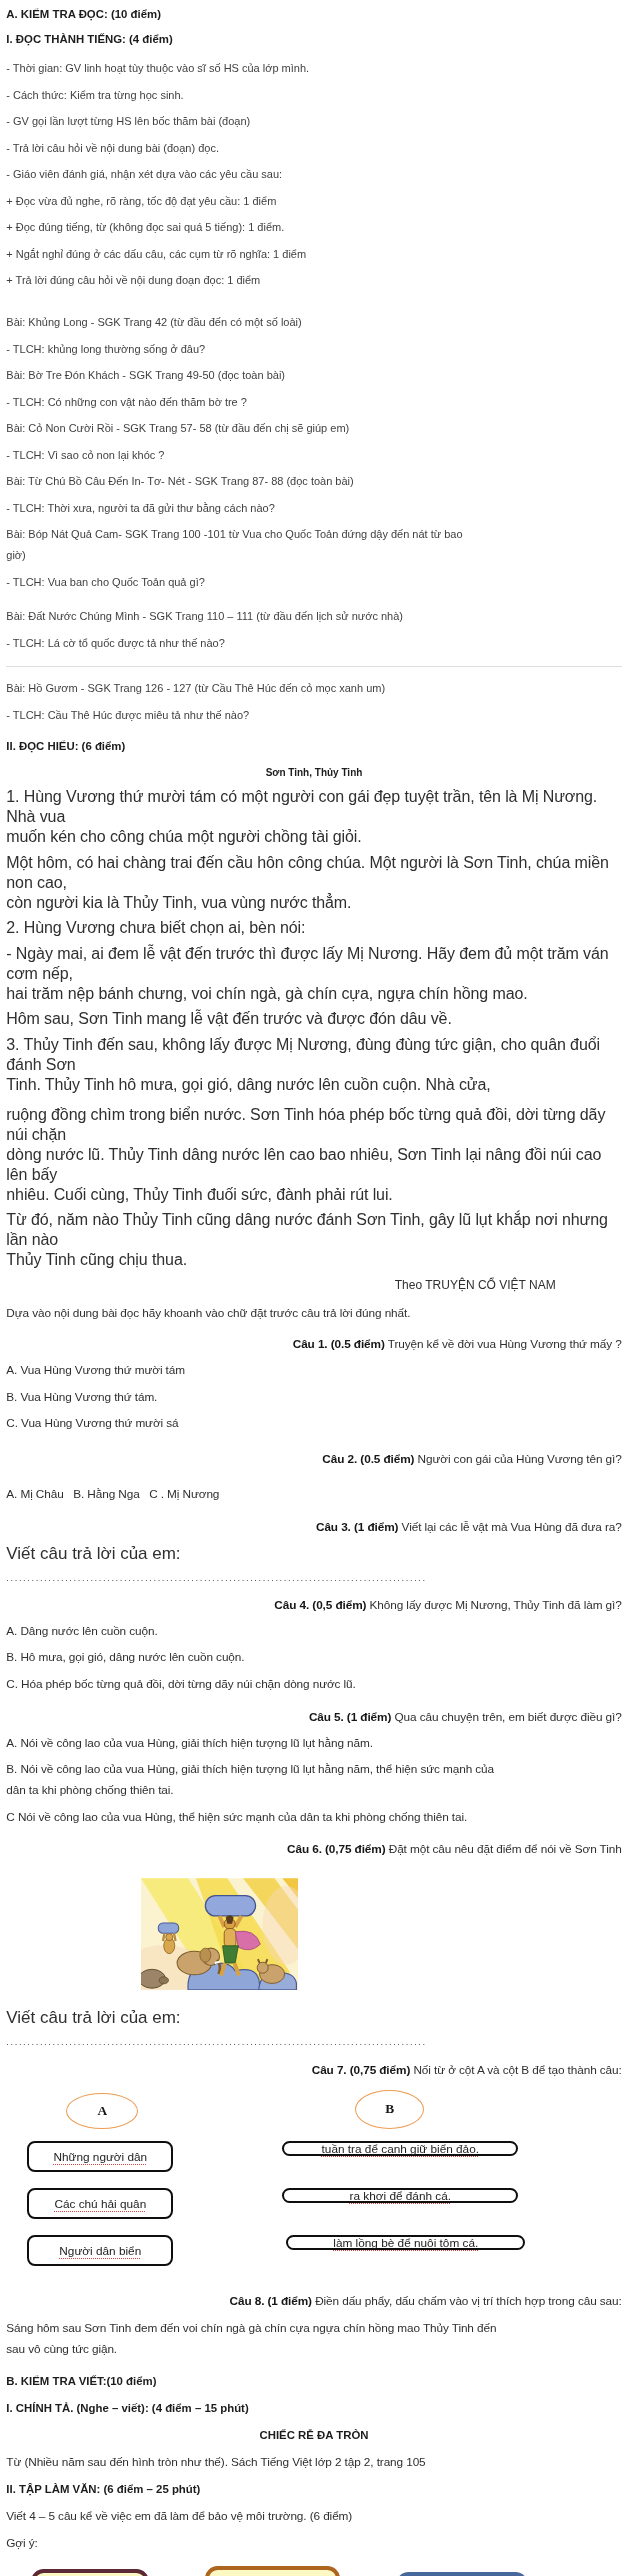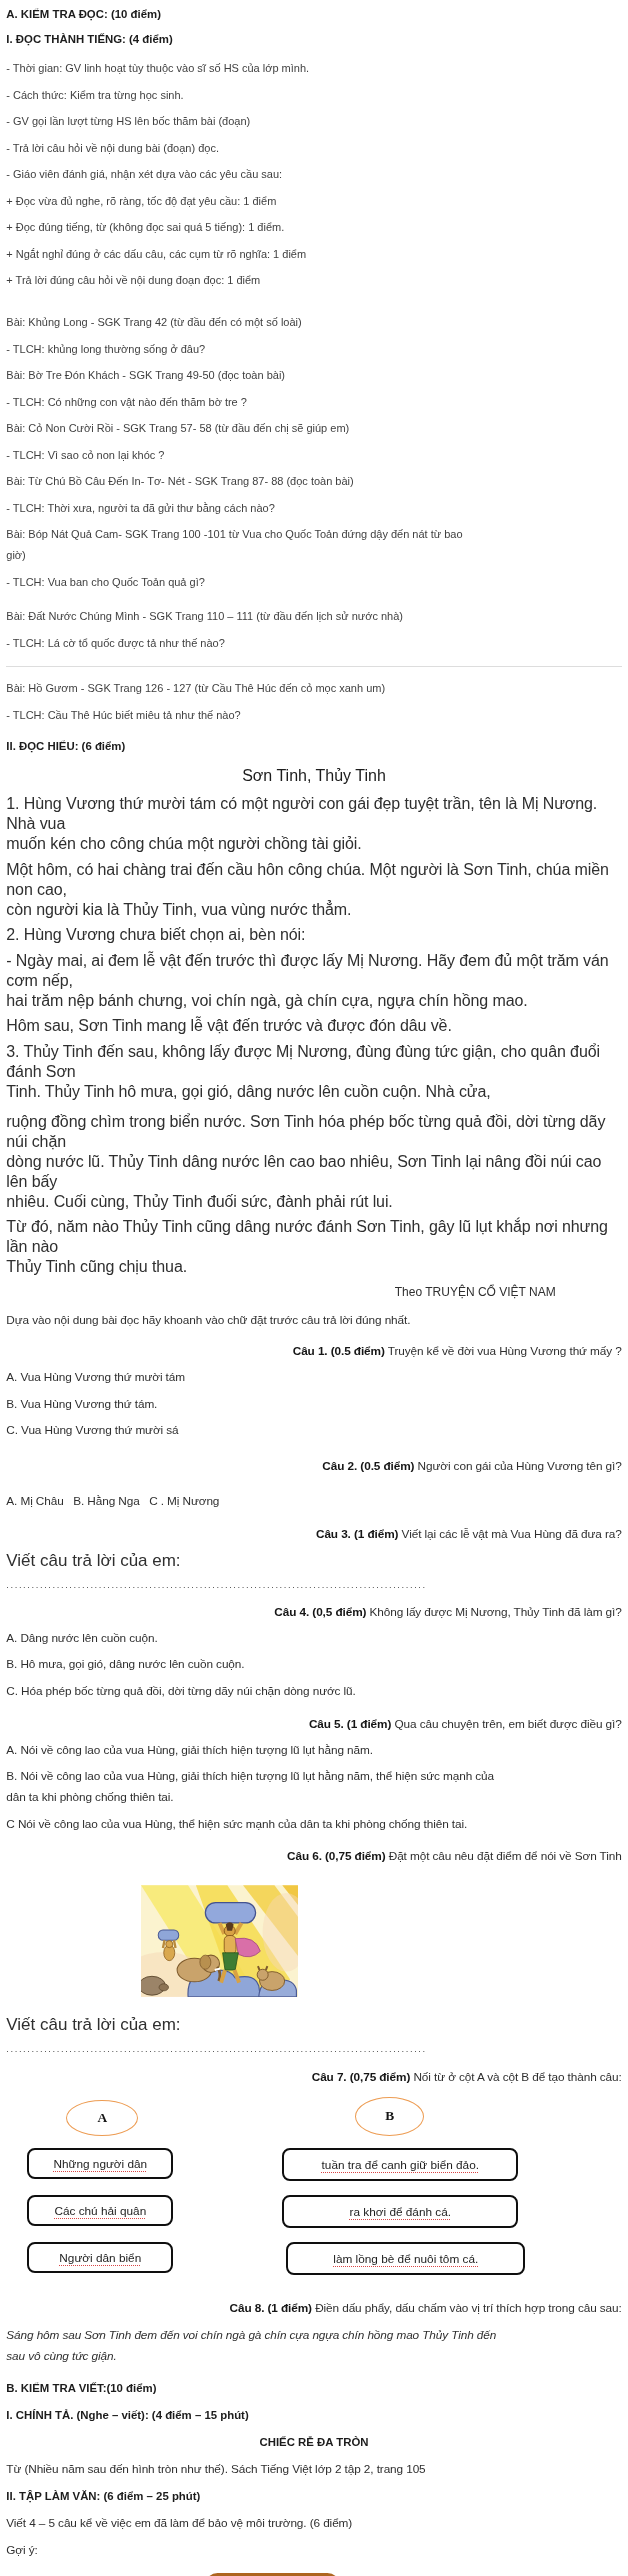--- a/index.html
+++ b/index.html
@@ -12,21 +12,21 @@
 
   .hA { font-size:11.4px; font-weight:bold; color:#1c1c1c; line-height:17.3px; margin:1.6px 0 7.9px; }
   .hI { font-size:11.4px; font-weight:bold; color:#1c1c1c; line-height:17.3px; margin:0 0 9.4px; }
   .lineA { font-size:11px; line-height:21px; margin:0 0 5.5px; color:#3f3f3f; white-space:pre-line; }
   .readline { font-size:11px; line-height:21px; margin:0 0 5.5px; color:#3f3f3f; white-space:pre-line; }
   .gap10 { height:7.9px; }
   .artifact { height:9.4px; overflow:hidden; position:relative; margin:0 0 6.3px; }
   hr.divider { border:none; border-top:0.8px solid #dddddd; margin:12.6px 0 11px; }
 
   .hII { font-size:11.4px; font-weight:bold; color:#1c1c1c; line-height:17.3px; margin:12.6px 0 11px; }
-  .storyTitle { font-size:16px; font-weight:normal; color:#1c1c1c; text-align:center; margin:0 0 9.4px; }
+  .storyTitle { font-size:10px; font-weight:bold; color:#1c1c1c; text-align:center; margin:0 0 9.4px; }
   .story { font-size:16px; line-height:20px; color:#2f2f2f; white-space:pre-line; margin:0 0 5.5px; letter-spacing:-0.1px; }
   .story.mblg { margin-bottom:10.2px; }
   .source { font-size:12px; color:#2f2f2f; text-align:right; padding-right:66px; margin:6.3px 0 0; line-height:17.3px; }
   .instruction { font-size:11.8px; color:#2f2f2f; margin:11px 0 0; line-height:17.3px; letter-spacing:-0.1px; }
 
   .q { font-size:11.8px; color:#2f2f2f; line-height:19px; margin:12.6px 0 6.3px; letter-spacing:-0.1px;text-align:right; }
   .q b { color:#161616; }
   .opt { font-size:11.8px; color:#2f2f2f; line-height:21px; margin:0 0 5.5px; white-space:pre-line; letter-spacing:-0.1px; }
   .answerPrompt { font-size:17px; color:#2f2f2f; line-height:21px; margin:4.7px 0 7.9px; }
   .dots { width:420px; height:14px; overflow:hidden; white-space:nowrap; font-size:9.4px; letter-spacing:1.6px; color:#4a4a4a; margin:7.9px 0 1.6px; }
@@ -37,25 +37,25 @@
   .ellipse { position:absolute; border:1.6px solid #ED9C52; border-radius:50%;
              display:flex; align-items:center; justify-content:center;
              font-family:"Liberation Serif", serif; font-weight:bold; font-size:13.4px; color:#161616; }
   .ellipseA { left:60px; top:6.3px; width:72px; height:36px; }
   .ellipseB { left:349px; top:3.1px; width:69px; height:39px; }
   .mbox { position:absolute; border:2.4px solid #0e0e0e; border-radius:7.9px; background:#fff;
           display:flex; align-items:center; justify-content:center;
           font-size:11.8px; color:#1d1d1d; }
   .mbox .du { text-decoration-line:underline; text-decoration-style:dotted; text-decoration-color:#d94545; text-decoration-thickness:1.2px; text-underline-offset:3.1px; }
   .mL { left:21px; width:146px; height:31px; }
-  .mR { left:276px; width:236px; height:33px; }
+  .mR { left:276px; width:236px; height:15px; }
   .r1 { top:55px; } .r2 { top:102px; } .r3 { top:149px; }
   .mR.r3 { left:280px; width:239px; }
 
-  .sentence { font-size:11.8px; line-height:21px; color:#2f2f2f; white-space:pre-line; letter-spacing:-0.1px; margin:0;font-style:italic; }
+  .sentence { font-size:11.8px; line-height:21px; color:#2f2f2f; white-space:pre-line; letter-spacing:-0.1px; margin:0; }
   .lineB { font-size:11.4px; font-weight:bold; color:#1c1c1c; line-height:27px; margin:0; }
   .lineB.first { margin-top:7.9px; }
   .centerB { text-align:center; }
   .plain { font-size:11.8px; font-weight:normal; color:#2f2f2f; letter-spacing:-0.1px; }
 
   .diagram { position:relative; height:203px; margin-top:4.7px; font-family:"Liberation Serif", serif; }
   .dgbox { position:absolute; border-radius:12.6px; background:#fef9c3;
            display:flex; align-items:center; justify-content:center; text-align:center;
            font-size:10px; line-height:1.32; color:#111; }
   .dgbox span { white-space:pre-line; text-decoration-line:underline; text-decoration-style:wavy;
@@ -102,21 +102,21 @@
   <div class="readline">Bài: Bóp Nát Quả Cam- SGK Trang 100 -101 từ Vua cho Quốc Toản đứng dậy đến nát từ bao
 giờ)</div>
   <div class="readline">- TLCH: Vua ban cho Quốc Toản quả gì?</div>
   <div class="gap10"></div>
   <div class="readline">Bài: Đất Nước Chúng Mình - SGK Trang 110 – 111 (từ đầu đến lịch sử nước nhà)</div>
   <div class="readline">- TLCH: Lá cờ tổ quốc được tả như thế nào?</div>
 
   <hr class="divider">
 
   <div class="readline">Bài: Hồ Gươm - SGK Trang 126 - 127 (từ Cầu Thê Húc đến cỏ mọc xanh um)</div>
-  <div class="readline">- TLCH: Cầu Thê Húc biết miêu tả như thế nào?</div>
+  <div class="readline">- TLCH: Cầu Thê Húc được miêu tả như thế nào?</div>
 
   <div class="hII">II. ĐỌC HIỂU: (6 điểm)</div>
   <div class="storyTitle">Sơn Tinh, Thủy Tinh</div>
 
   <div class="story">1. Hùng Vương thứ mười tám có một người con gái đẹp tuyệt trần, tên là Mị Nương. Nhà vua
 muốn kén cho công chúa một người chồng tài giỏi.</div>
   <div class="story">Một hôm, có hai chàng trai đến cầu hôn công chúa. Một người là Sơn Tinh, chúa miền non cao,
 còn người kia là Thủy Tinh, vua vùng nước thẳm.</div>
   <div class="story">2. Hùng Vương chưa biết chọn ai, bèn nói:</div>
   <div class="story">- Ngày mai, ai đem lễ vật đến trước thì được lấy Mị Nương. Hãy đem đủ một trăm ván cơm nếp,

